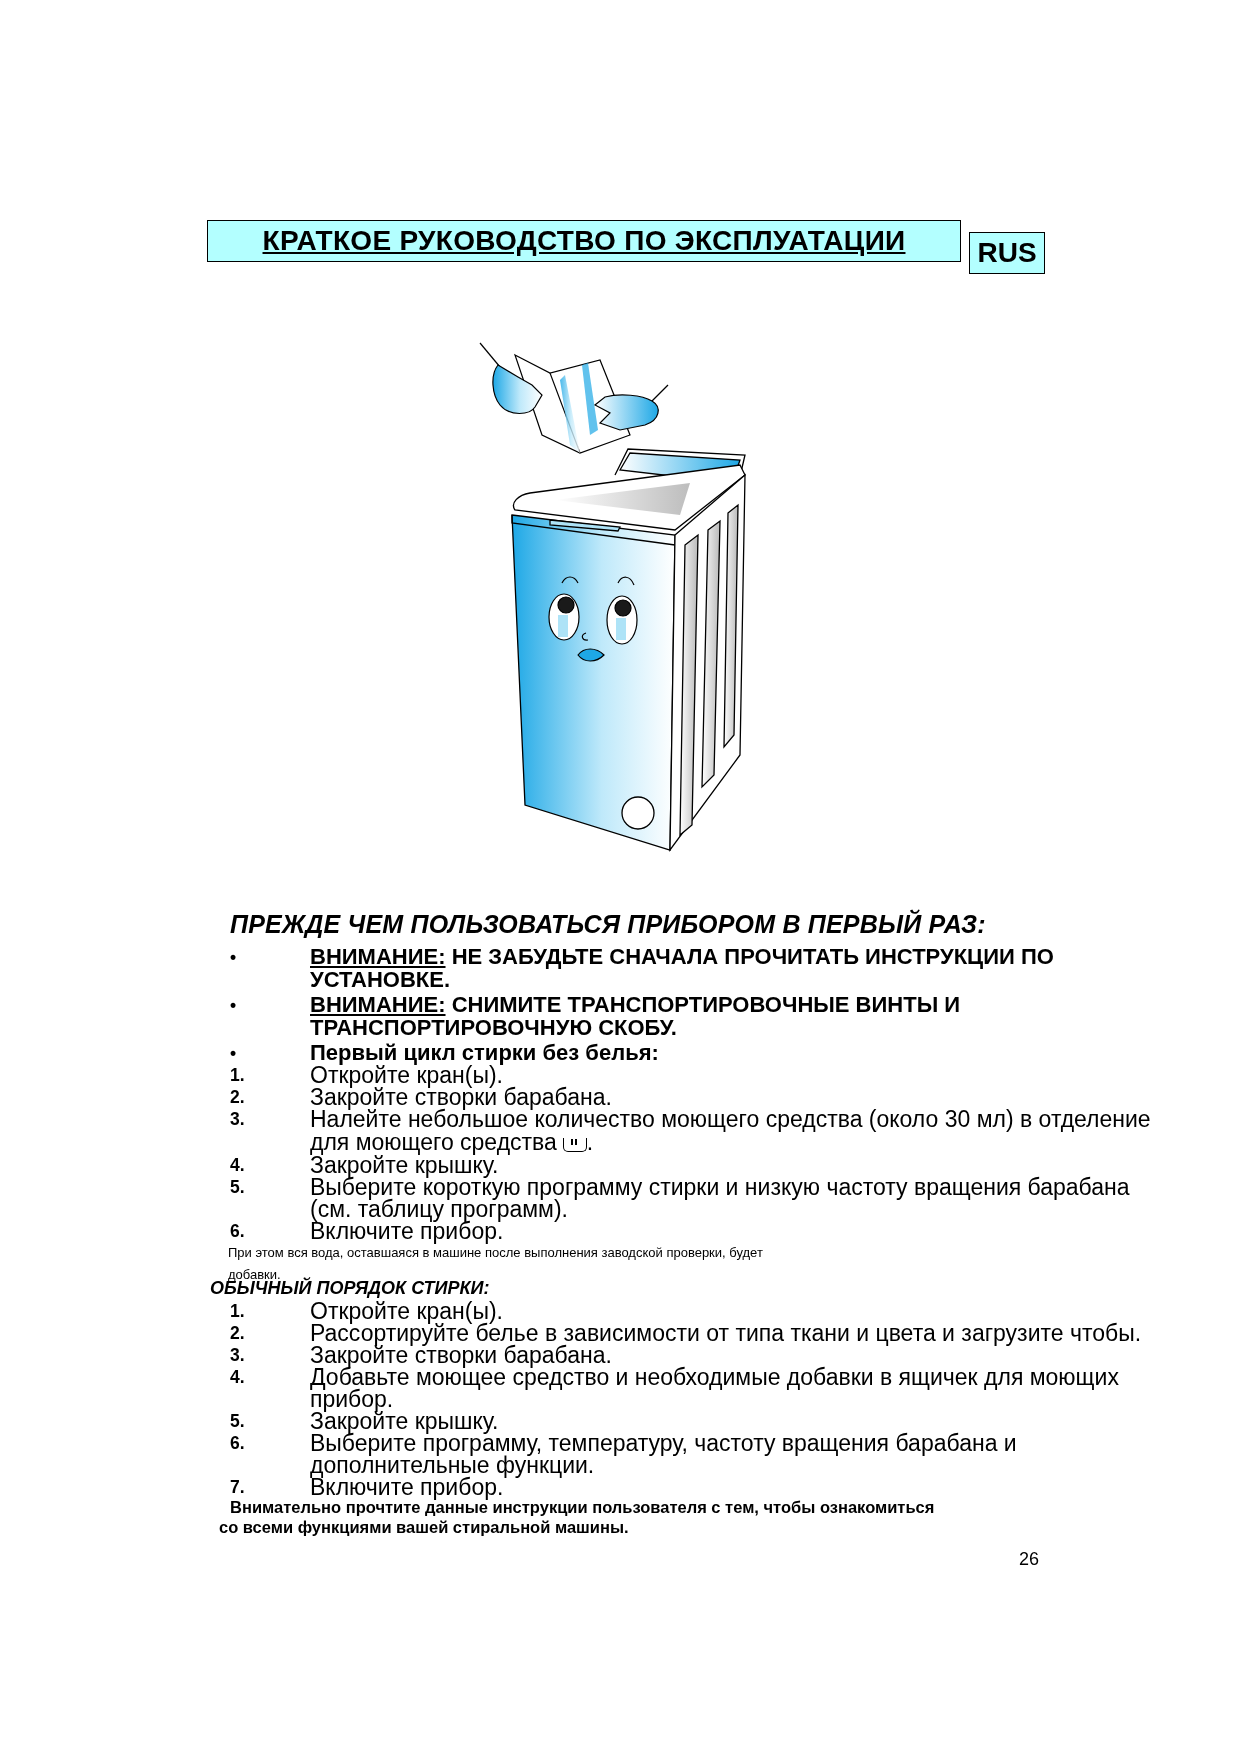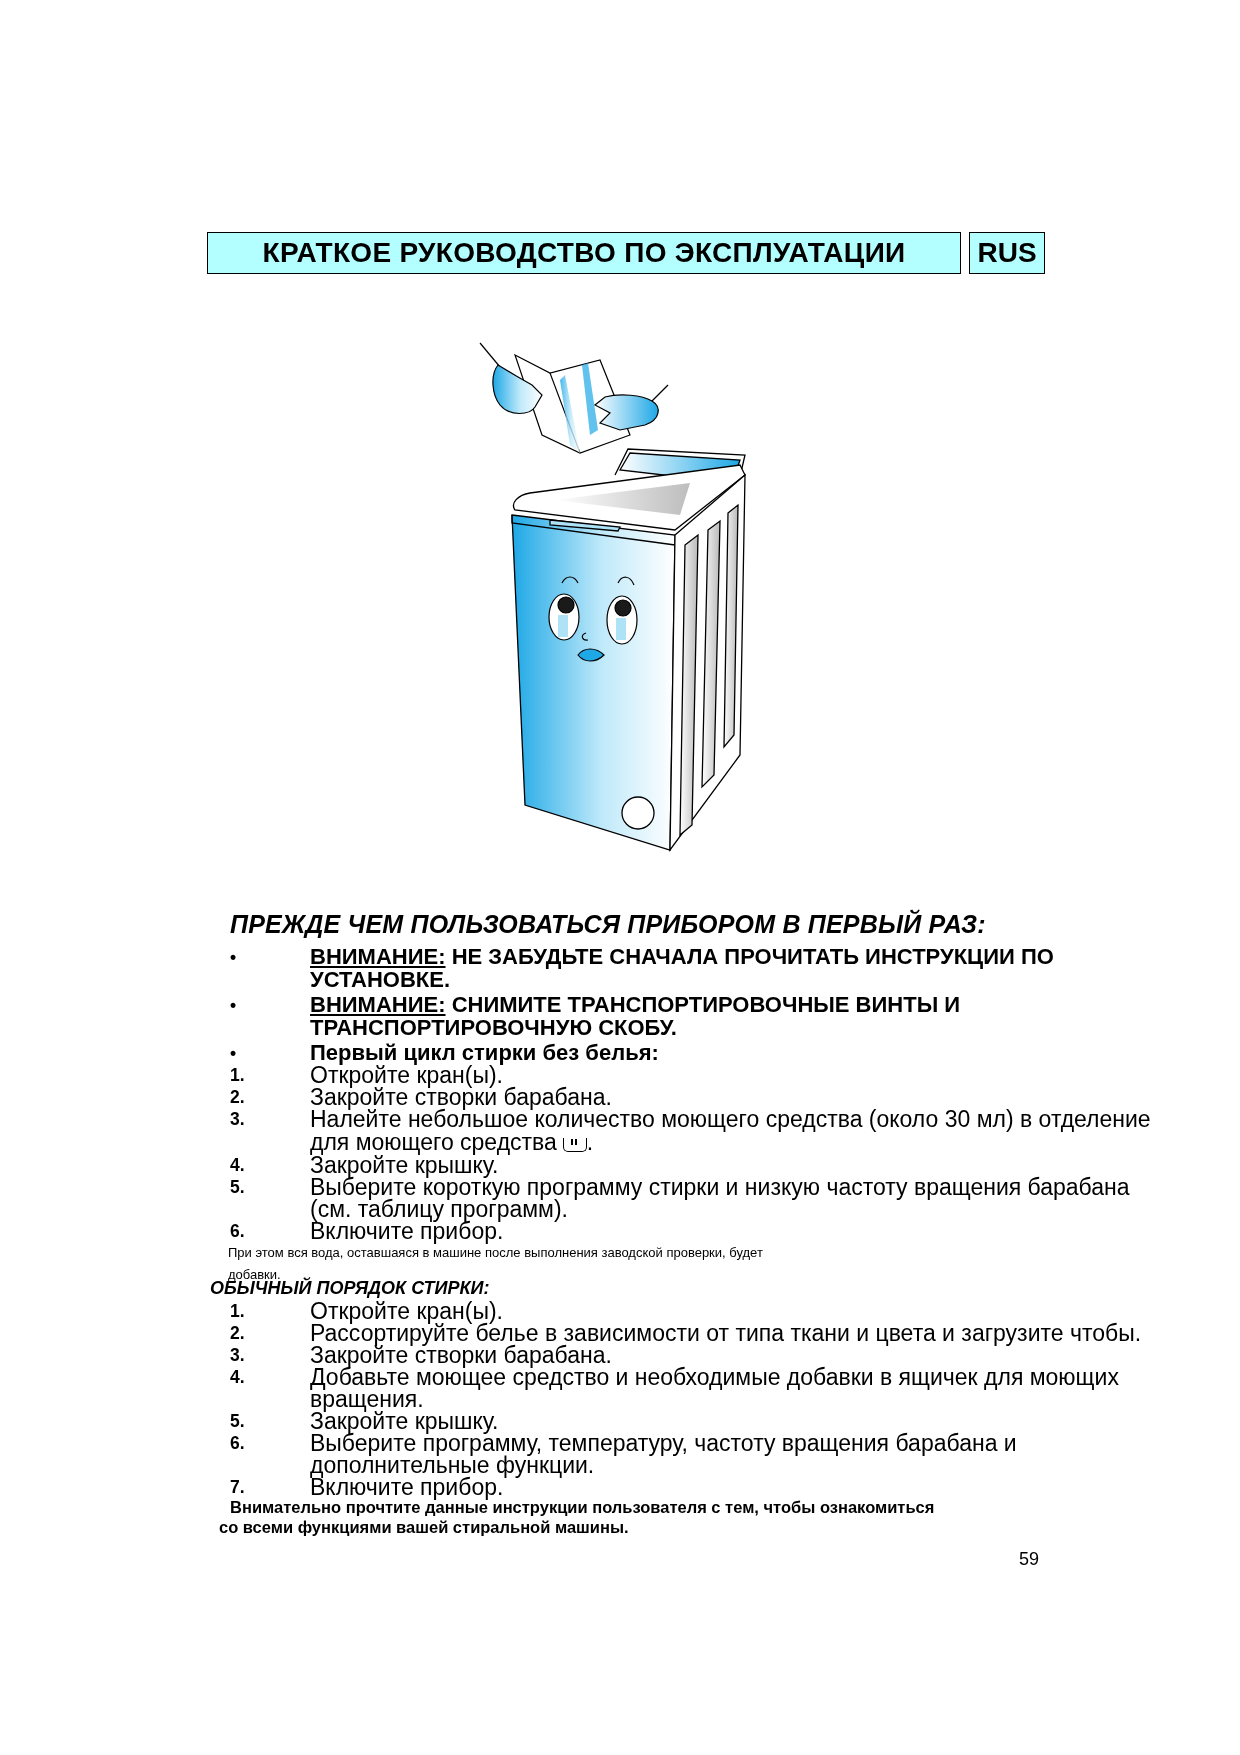--- a/index.html
+++ b/index.html
@@ -1,21 +1,21 @@
 <!DOCTYPE html>
 <html><head>
 <meta charset="utf-8">
 <style>
   html, body { margin: 0; padding: 0; background: #ffffff; }
   body { width: 1240px; height: 1755px; position: relative; overflow: hidden;
          font-family: "Liberation Sans", sans-serif; color: #000; }
-  .title-box { position: absolute; left: 207px; top: 232px; width: 754px; height: 42px;
+  .title-box { position: absolute; left: 207px; top: 220px; width: 754px; height: 42px;
                background: #b3ffff; border: 1.5px solid #000; box-sizing: border-box;
                display: flex; align-items: center; justify-content: center;
-               font-weight: bold; font-size: 28px; letter-spacing: 0.3px; }
+               font-weight: bold; font-size: 28px; letter-spacing: 0.3px; text-decoration: underline; }
   .lang-box { position: absolute; left: 969px; top: 232px; width: 76px; height: 42px;
               background: #b3ffff; border: 1.5px solid #000; box-sizing: border-box;
               display: flex; align-items: center; justify-content: center;
               font-weight: bold; font-size: 28px; }
   .illus { position: absolute; left: 470px; top: 335px; width: 320px; height: 545px; }
   .h-main { position: absolute; left: 230px; top: 910px; font-size: 25px; font-weight: bold;
             font-style: italic; white-space: nowrap; letter-spacing: 0.2px; }
   .mark { position: absolute; left: 230px; font-weight: bold; font-size: 17.5px; line-height: 22px; }
   .txt { position: absolute; left: 310px; white-space: nowrap; font-size: 23px; line-height: 22px; }
   .caps { font-weight: bold; font-size: 22px; }
@@ -144,28 +144,28 @@
 <div class="txt" style="top:1300px">Откройте кран(ы).</div>
 
 <div class="mark" style="top:1322px">2.</div>
 <div class="txt" style="top:1322px">Рассортируйте белье в зависимости от типа ткани и цвета и загрузите чтобы.</div>
 
 <div class="mark" style="top:1344px">3.</div>
 <div class="txt" style="top:1344px">Закройте створки барабана.</div>
 
 <div class="mark" style="top:1366px">4.</div>
 <div class="txt" style="top:1366px">Добавьте моющее средство и необходимые добавки в ящичек для моющих</div>
-<div class="txt" style="top:1388px">вращения.</div>
+<div class="txt" style="top:1388px">прибор.</div>
 
 <div class="mark" style="top:1410px">5.</div>
 <div class="txt" style="top:1410px">Закройте крышку.</div>
 
 <div class="mark" style="top:1432px">6.</div>
 <div class="txt" style="top:1432px">Выберите программу, температуру, частоту вращения барабана и</div>
 <div class="txt" style="top:1454px">дополнительные функции.</div>
 
 <div class="mark" style="top:1476px">7.</div>
 <div class="txt" style="top:1476px">Включите прибор.</div>
 
 <div class="final" style="top:1496px">Внимательно прочтите данные инструкции пользователя с тем, чтобы ознакомиться</div>
 <div class="final" style="top:1516px; left:219px">со всеми функциями вашей стиральной машины.</div>
 
-<div class="page-num">59</div>
+<div class="page-num">26</div>
 
 </body></html>

